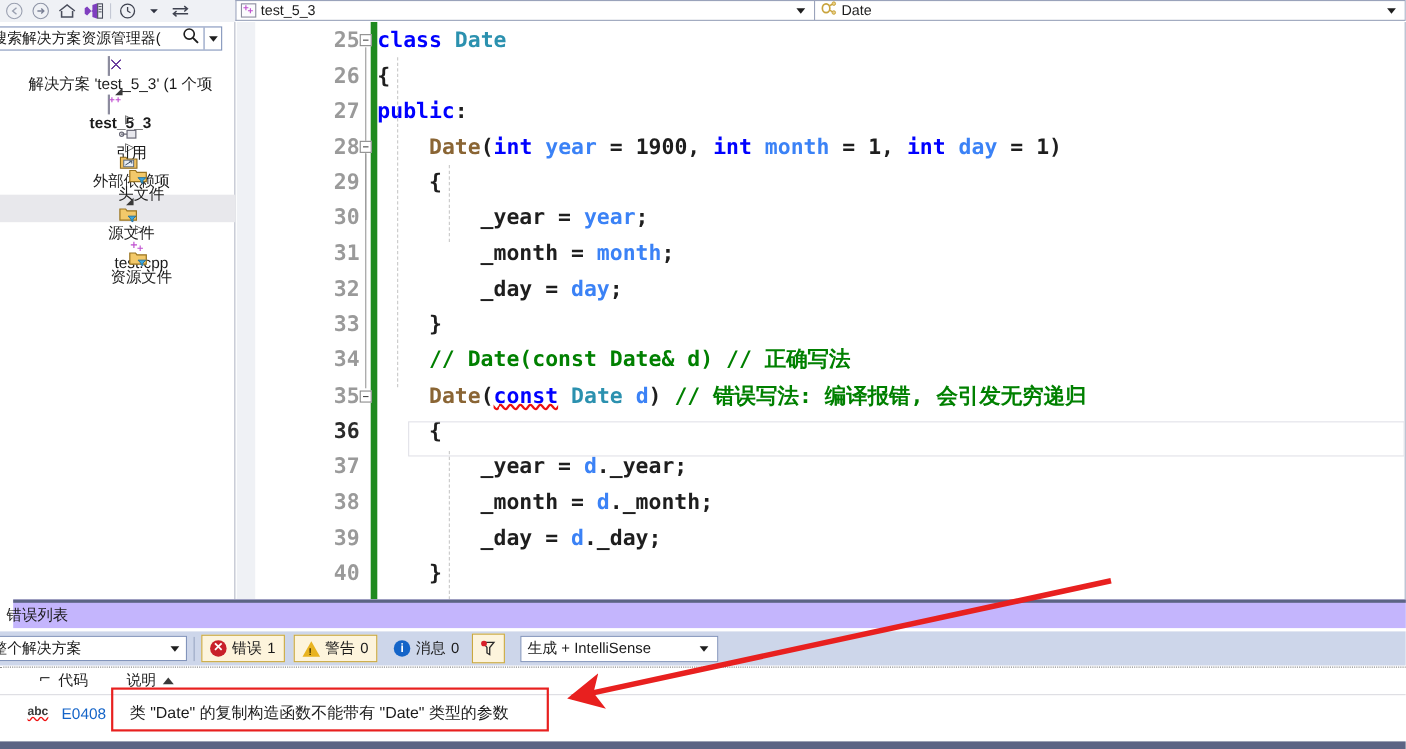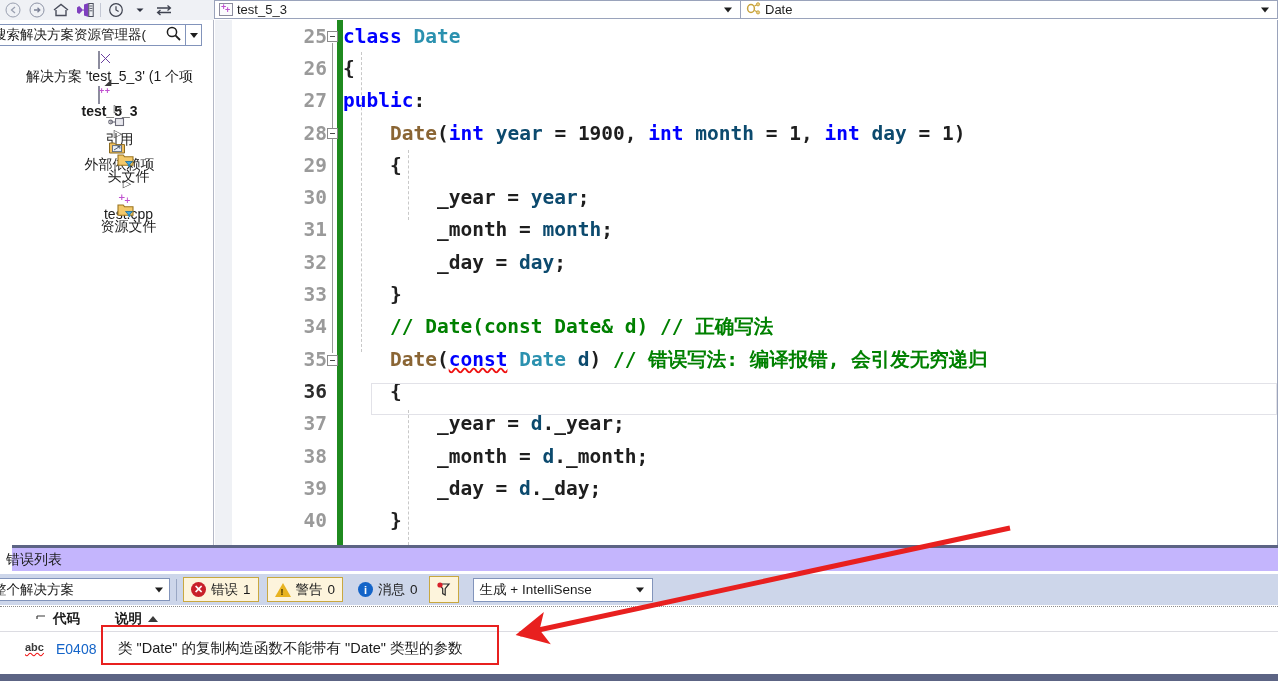--- a/index.html
+++ b/index.html
@@ -139,21 +139,21 @@
   }
   .lnum {
     height:32.3px; display:flex; align-items:center; justify-content:flex-end;
     padding-right:10px;
     font-family:"DejaVu Sans Mono", monospace; font-size:19.5px; color:#9a9a9a;
   }
   .lnum.cur { color:#2b2b2b;padding-left:46px; }
   .kw  { color:#0000ff; }
   .typ { color:#2b91af; }
   .fn  { color:#8a6534; }
-  .par { color:#0c4a6e; }
+  .par { color:#3b82f6; }
   .num { color:#1e1e1e; }
   .cmt { color:#008000; }
   .pun { color:#1e1e1e; }
   .squig {
     text-decoration: underline wavy #e11;
     text-decoration-skip-ink: none;
   }
   .cur-line-box {
     position:absolute; left:0; right:0; height:32px;
     border:1px solid #e2e2e8;
@@ -235,21 +235,21 @@
     font-size:13.5px; color:#1b1b1b; padding-left:6px; position:relative;
   }
   .build-dd .dd2 {
     position:absolute; right:8px; top:50%; transform:translateY(-50%);
     width:0;height:0;border-left:4px solid transparent;border-right:4px solid transparent;
     border-top:5px solid #1e1e1e;
   }
   .err-colhdr {
     position:absolute; left:0; top:61px; width:1278px; height:26px;
     background:#ffffff; border-top:1px dotted #8c8c8c; border-bottom:1px solid #dcdce2;
-    display:flex; align-items:center;font-weight:bold;
+    display:flex; align-items:center;
   }
   .colh { font-size:13.5px; color:#1b1b1b; display:flex; align-items:center; }
   .sort-caret {
     width:0;height:0;border-left:5px solid transparent;border-right:5px solid transparent;
     border-bottom:6px solid #3a3a3a; margin-left:6px;
   }
   .err-row {
     position:absolute; left:0; top:88px; width:1278px; height:34px;
     display:flex; align-items:center;
   }
@@ -401,20 +401,30 @@
       <div class="trow" style="padding-left:40px">
         <span class="ico">
           <svg width="20" height="16" viewBox="0 0 20 16">
               <path d="M1 3 h5.2 l1.3 1.7 h8.5 v8.5 h-15 z" fill="#f3c96a" stroke="#9a7420" stroke-width="1.1"></path>
               <path d="M8.5 9.5 h7 l-2.6 2.8 v2.4 l-1.8 -1 v-1.4 z" fill="#3aa7e0" stroke="#1a6a9a" stroke-width="0.8"></path>
             </svg>
         </span>
         <span class="tlabel">头文件</span>
       </div>
 
+      <div class="trow sel" style="padding-left:22px">
+        <span class="twist open"></span>
+        <span class="ico">
+          <svg width="20" height="16" viewBox="0 0 20 16">
+              <path d="M1 3 h5.2 l1.3 1.7 h8.5 v8.5 h-15 z" fill="#f3c96a" stroke="#9a7420" stroke-width="1.1"></path>
+              <path d="M8.5 9.5 h7 l-2.6 2.8 v2.4 l-1.8 -1 v-1.4 z" fill="#3aa7e0" stroke="#1a6a9a" stroke-width="0.8"></path>
+            </svg>
+        </span>
+        <span class="tlabel">源文件</span>
+      </div>
 
       <div class="trow" style="padding-left:40px">
         <span class="twist closed"></span>
         <span class="ico">
           <svg width="22" height="15" viewBox="0 0 22 15">
               <text x="1" y="10" font-family="DejaVu Sans, sans-serif" font-size="9" fill="#c050d0" font-weight="bold">+</text>
               <text x="7" y="13" font-family="DejaVu Sans, sans-serif" font-size="8" fill="#c050d0" font-weight="bold">+</text>
             </svg>
         </span>
         <span class="tlabel">test.cpp</span>

